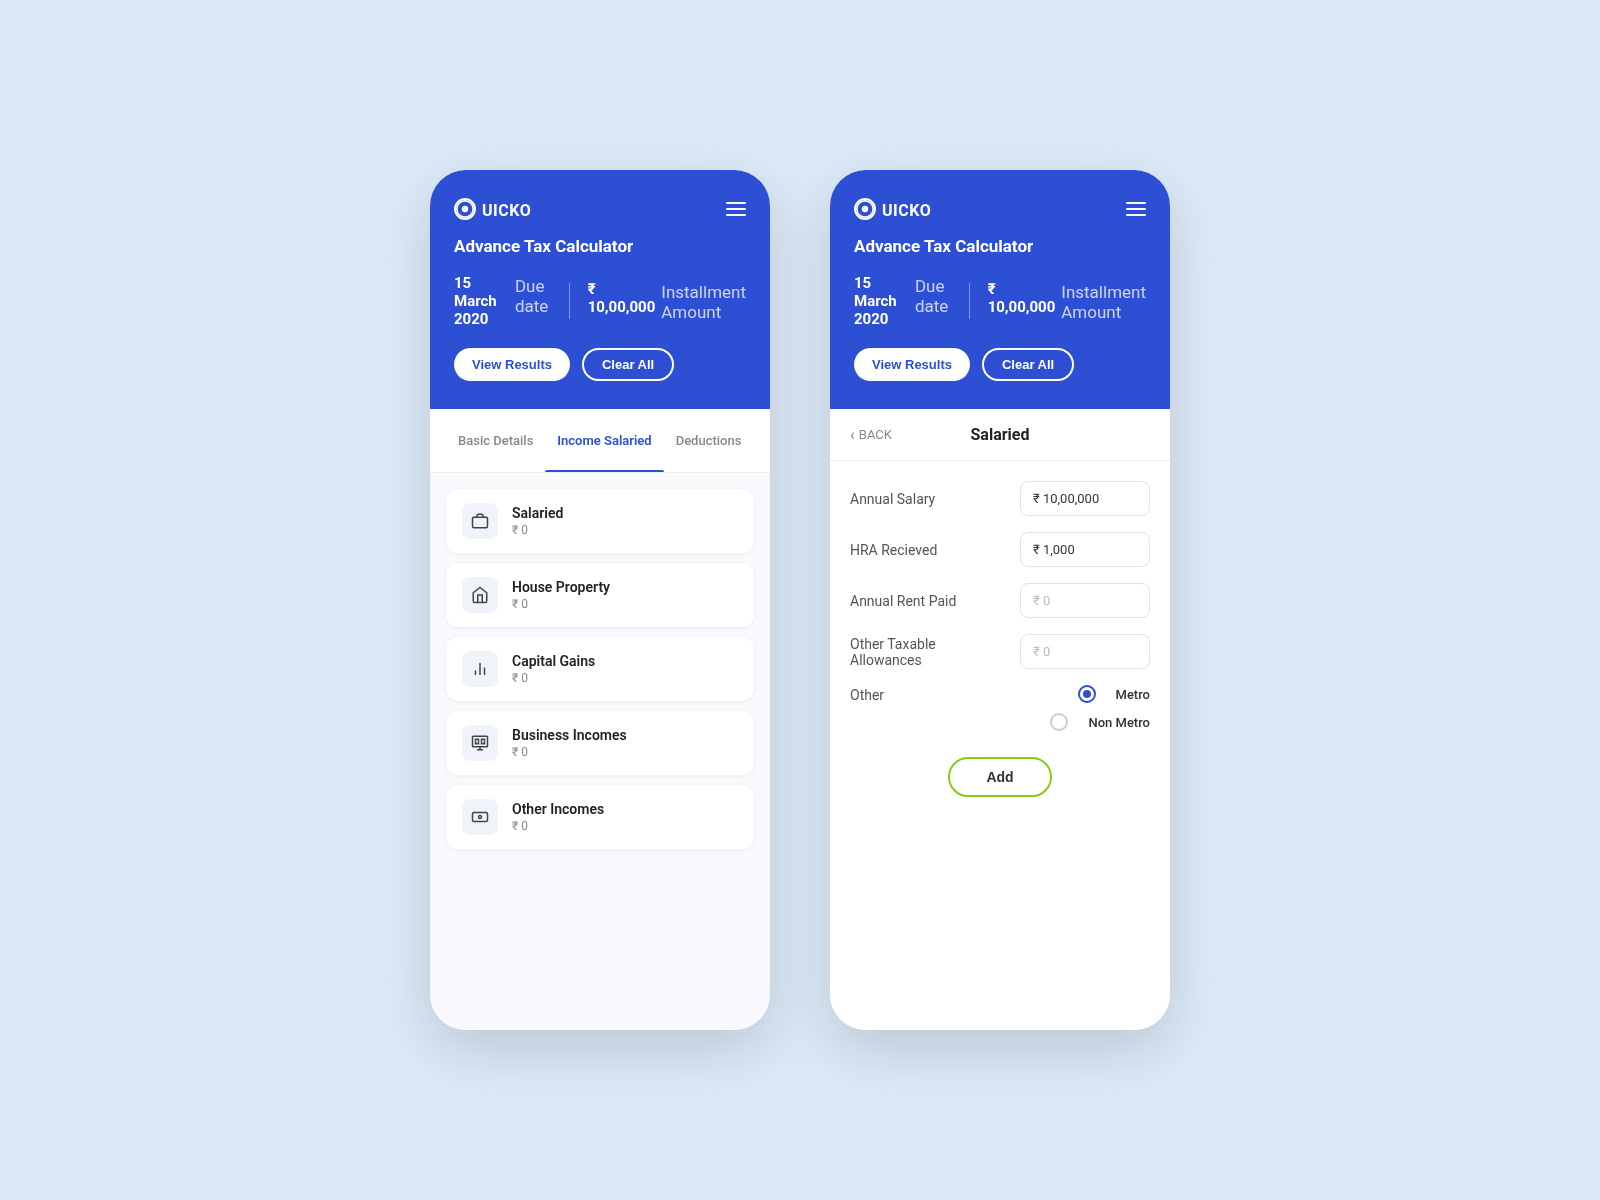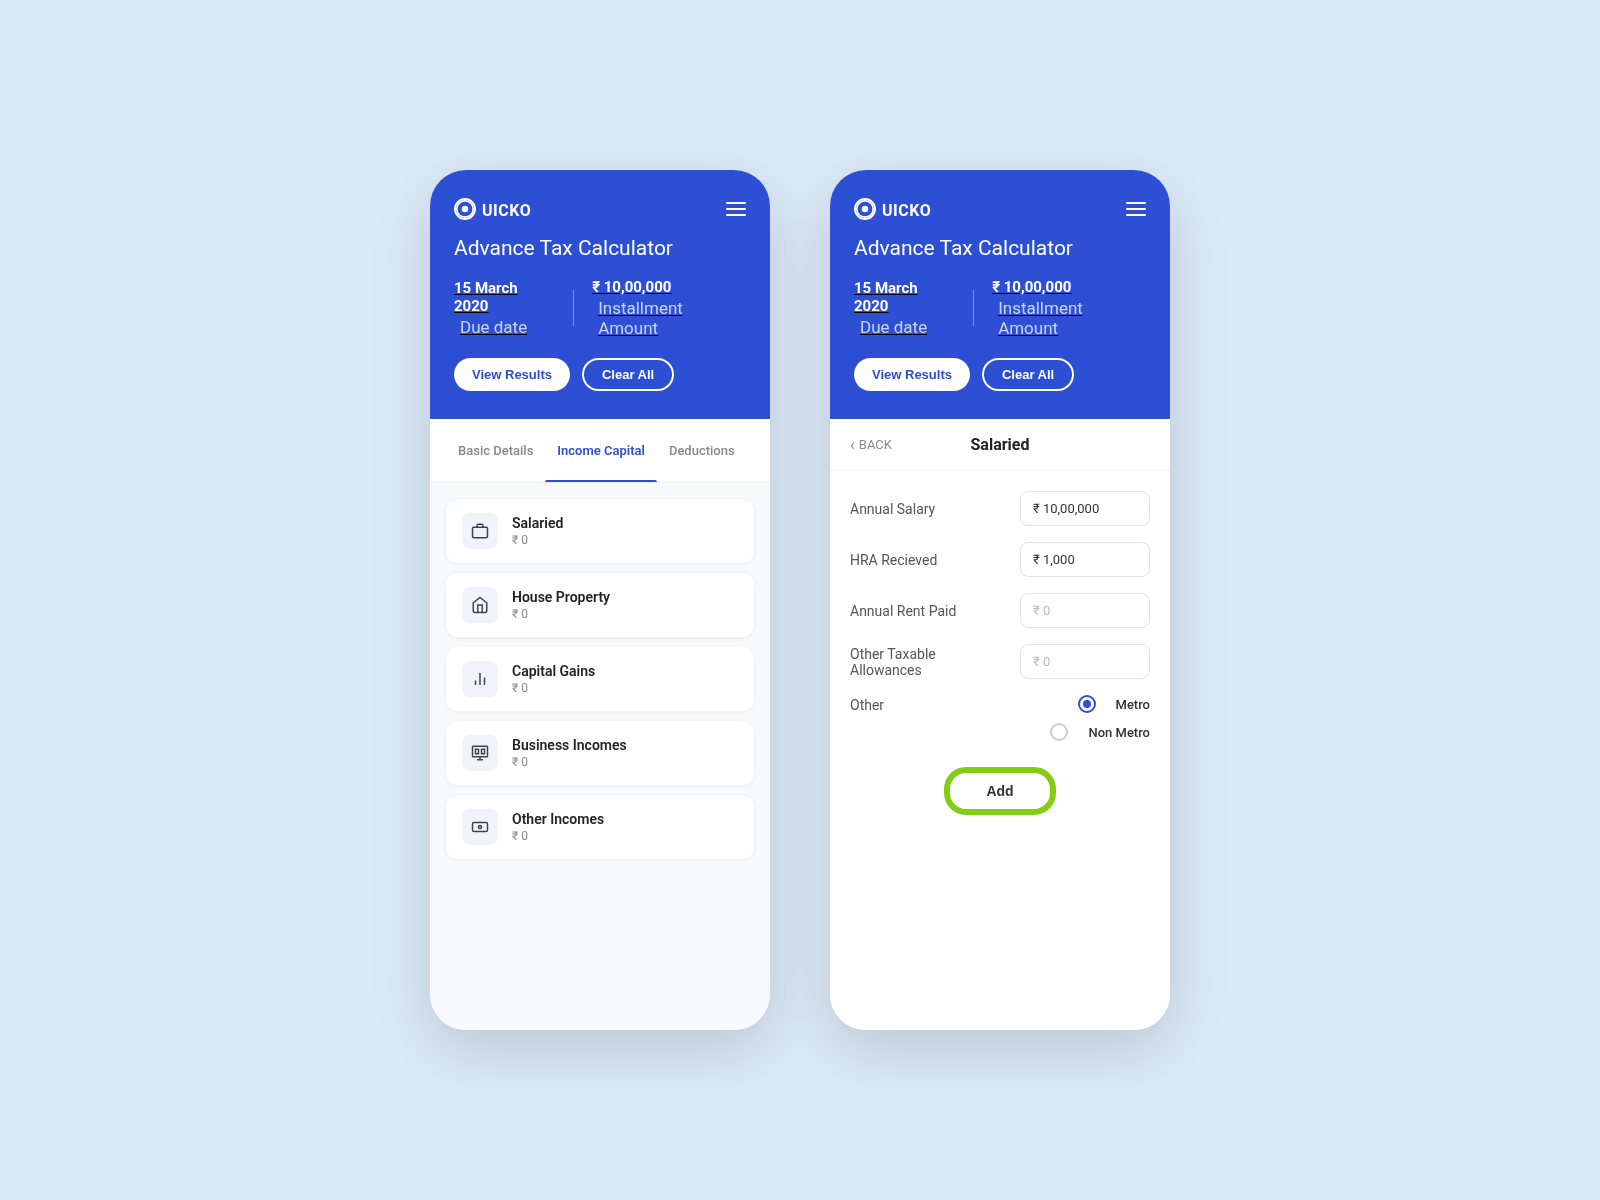--- a/index.html
+++ b/index.html
@@ -76,36 +76,35 @@
     .hamburger span {
       display: block;
       width: 20px;
       height: 2px;
       background: #fff;
       border-radius: 2px;
     }
 
     .app-title {
       color: #fff;
-      font-size: 21px;
-      font-weight: 400;
+      font-size: 17px;
+      font-weight: 700;
       margin-bottom: 18px;
     }
 
     .header-info {
       display: flex;
       align-items: center;
       gap: 0;
       margin-bottom: 20px;
     }
 
     .info-block {
       display: flex;
-      flex-direction: column;
-      text-decoration: underline;
+      flex-direction: row;
     }
 
     .info-block .value {
       color: #fff;
       font-size: 15px;
       font-weight: 700;
     }
 
     .info-block .label {
       color: rgba(255,255,255,0.75);
@@ -363,21 +362,21 @@
     }
 
     .add-btn-row {
       display: flex;
       justify-content: center;
       padding: 10px 0 4px;
     }
 
     .btn-add {
       background: #fff;
-      border: 6px solid #84cc16;
+      border: 2px solid #84cc16;
       border-radius: 22px;
       padding: 10px 36px;
       font-size: 14px;
       font-weight: 600;
       color: #333;
       cursor: pointer;
     }
 
     
     .city-row {
@@ -426,21 +425,21 @@
       <button class="btn-view">View Results</button>
       <button class="btn-clear">Clear All</button>
     </div>
   </div>
 
   <div class="tabs">
     <div class="tab">
       <span>Basic Details</span>
     </div>
     <div class="tab active">
-      <span>Income Capital</span>
+      <span>Income Salaried</span>
     </div>
     <div class="tab">
       <span>Deductions</span>
     </div>
   </div>
 
   <div class="income-list">
 
     <div class="income-item">
       <div class="income-icon">

